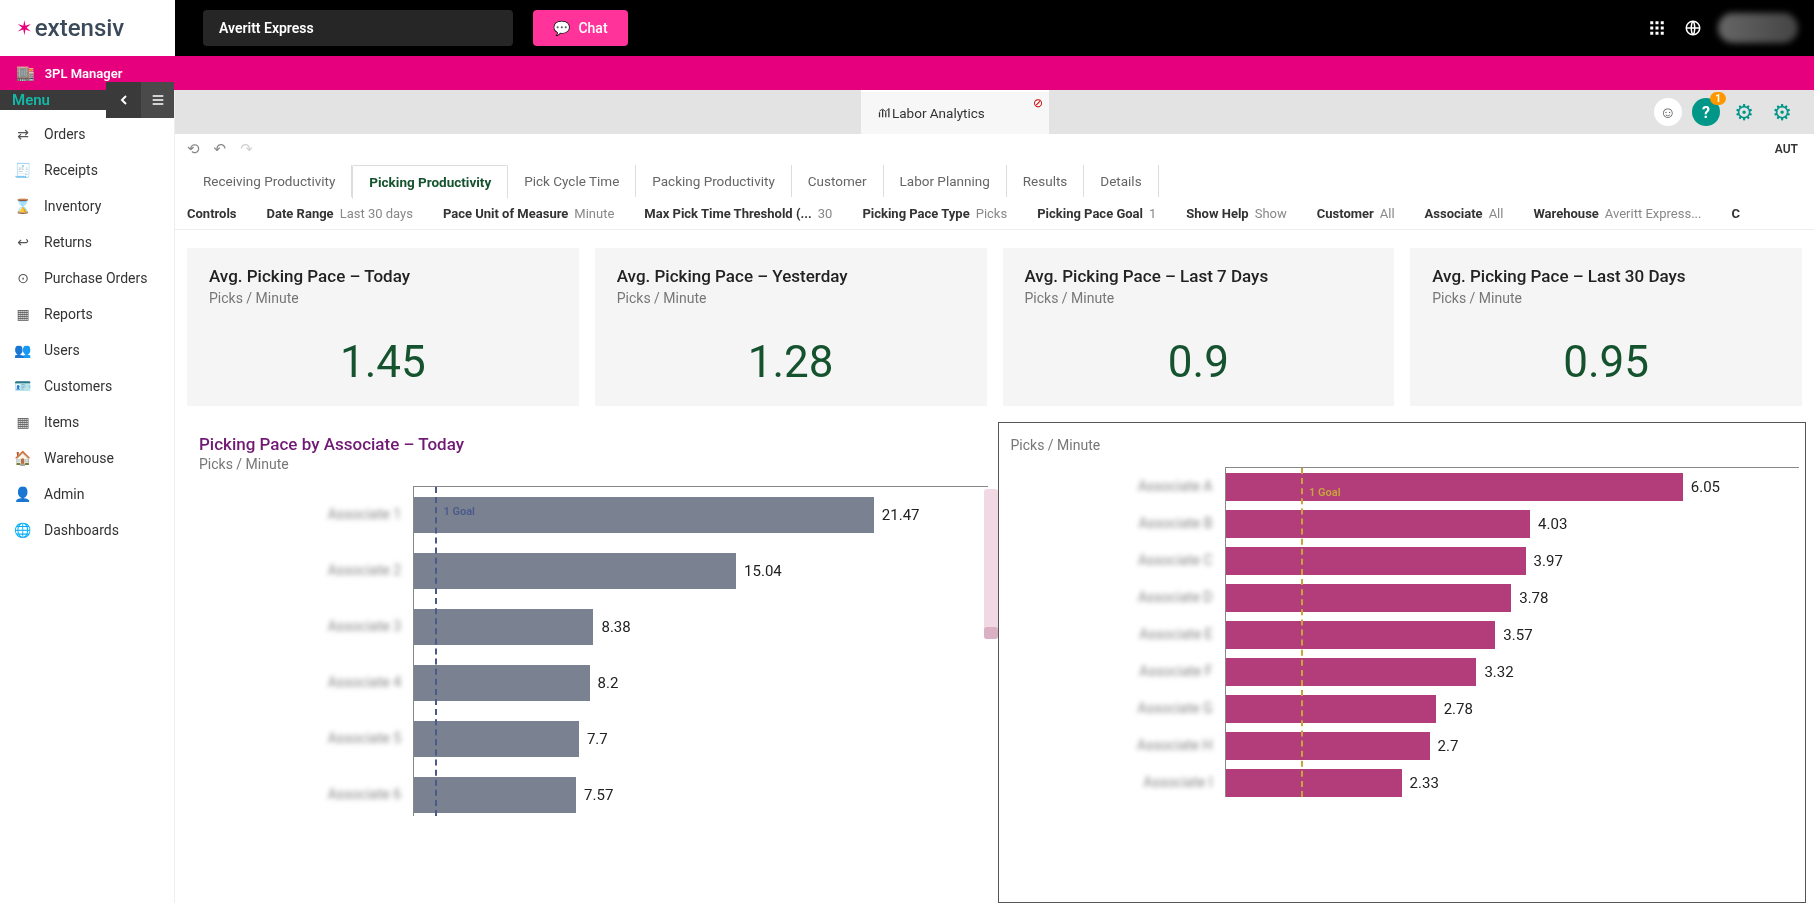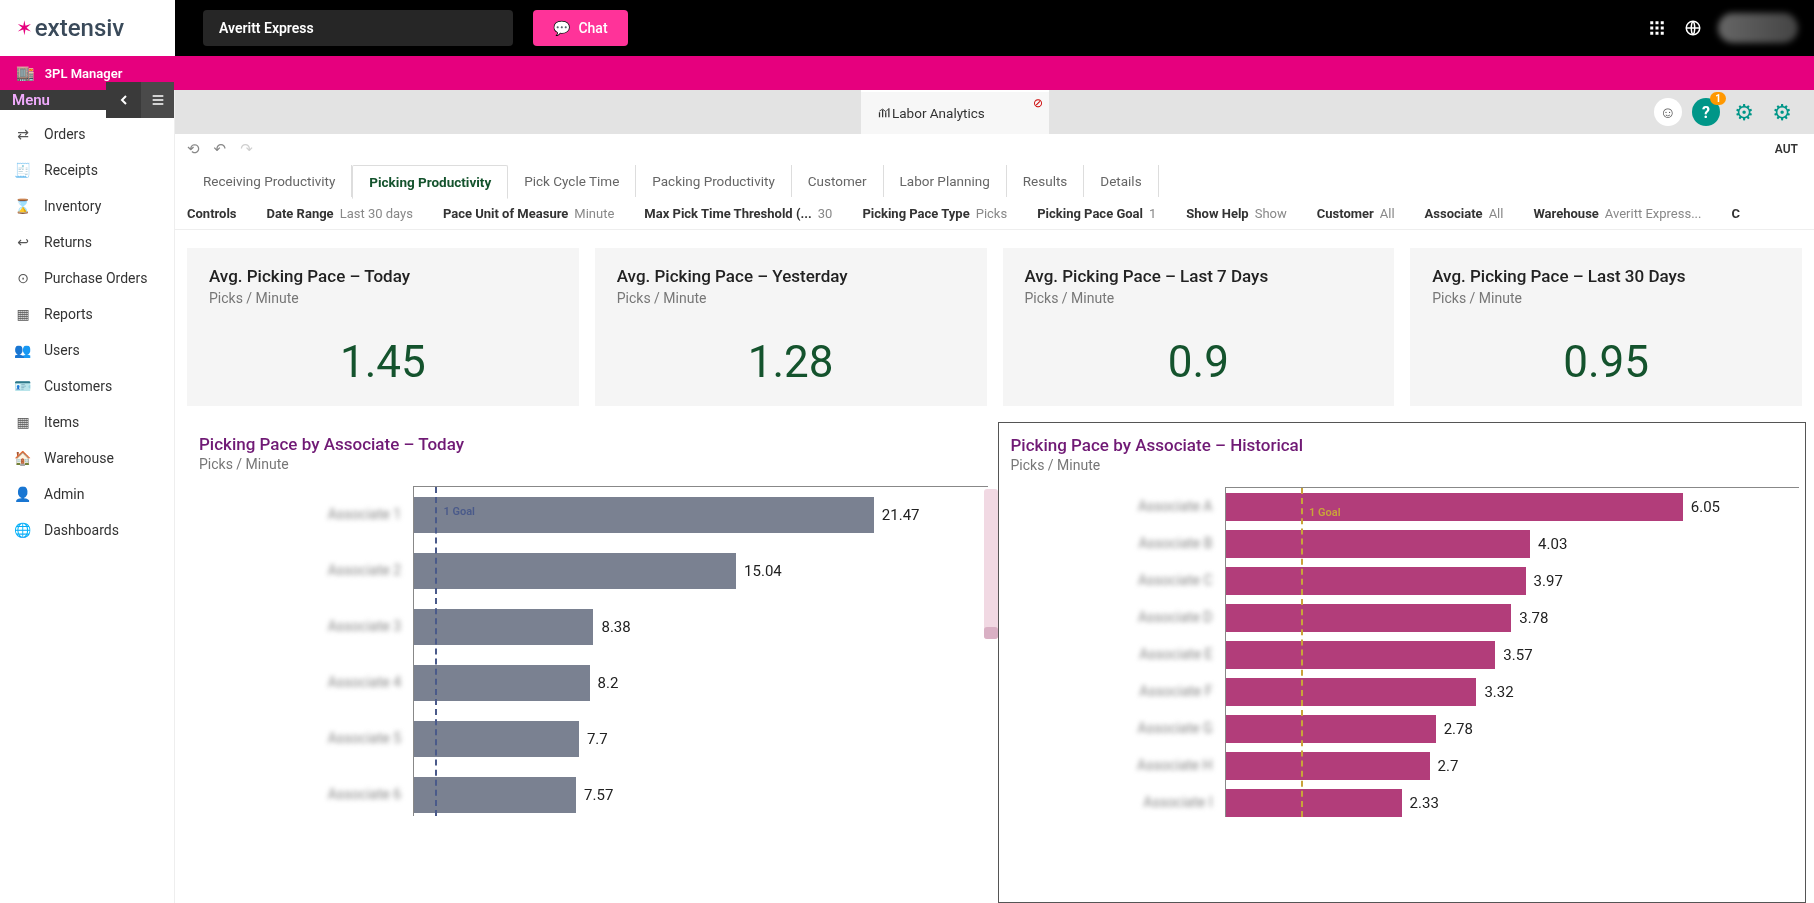--- a/index.html
+++ b/index.html
@@ -16,21 +16,21 @@
 .topbar-icon { width: 22px; height: 22px; display: inline-flex; align-items: center; justify-content: center; }
 .avatar-blur { width: 80px; height: 30px; background: linear-gradient(90deg,#666,#444); border-radius: 15px; filter: blur(3px); }
 
 
 .secondary-bar { height: 34px; background: #e6007e; color: #fff; display: flex; align-items: center; padding: 0 16px; font-size: 13px; font-weight: 600; gap: 10px; }
 .secondary-bar .wh-icon { font-size: 15px; }
 
 
 .layout { display: flex; height: calc(903px - 56px - 34px); }
 .sidebar { width: 175px; background: #fff; border-right: 1px solid #eee; }
-.menu-header { background: #3a3a3a; color: #f0abfc; height: 20px; display: flex; align-items: center; justify-content: space-between; font-size: 15px; font-weight: 600; }
+.menu-header { background: #3a3a3a; color: #14b8a6; height: 20px; display: flex; align-items: center; justify-content: space-between; font-size: 15px; font-weight: 600; }
 .menu-header .menu-title { padding-left: 12px; }
 .menu-header .menu-ctrls { display: flex; }
 .menu-header .mc { width: 34px; height: 36px; background: #4a4a4a; display: flex; align-items: center; justify-content: center; font-size: 16px; border-left: 1px solid #3a3a3a; cursor: pointer;}
 .menu-header .mc:first-child{ background:#3a3a3a;}
 .nav { list-style: none; padding: 6px 0; }
 .nav li { display: flex; align-items: center; gap: 12px; padding: 10px 14px; font-size: 14px; color: #333; cursor: pointer; }
 .nav li .ico { width: 18px; text-align: center; color: #555; font-size: 14px; }
 
 .main { flex: 1; display: flex; flex-direction: column; background: #fff; position: relative; overflow: hidden;}
 
@@ -358,21 +358,20 @@
                 <div class="goal-line " style="left: 21.4167px;"></div>
                 <div class="goal-tag " style="left: 29.4167px;">1 Goal</div>
               </div>
             <div class="scroll-track">
                 <div class="thumb"></div>
               </div>
           </div>
         </div>
       </div>
       <div class="chart bordered" id="chart-right">
-        <div class="cht">Picking Pace by Associate – Historical</div>
         <div class="chs">Picks / Minute</div>
         <div class="chart-body thin">
           <div class="ylabels thin" id="ylabels-right">
               <div class="ylabel">Associate A</div>
               <div class="ylabel">Associate B</div>
               <div class="ylabel">Associate C</div>
               <div class="ylabel">Associate D</div>
               <div class="ylabel">Associate E</div>
               <div class="ylabel">Associate F</div>
               <div class="ylabel">Associate G</div>

